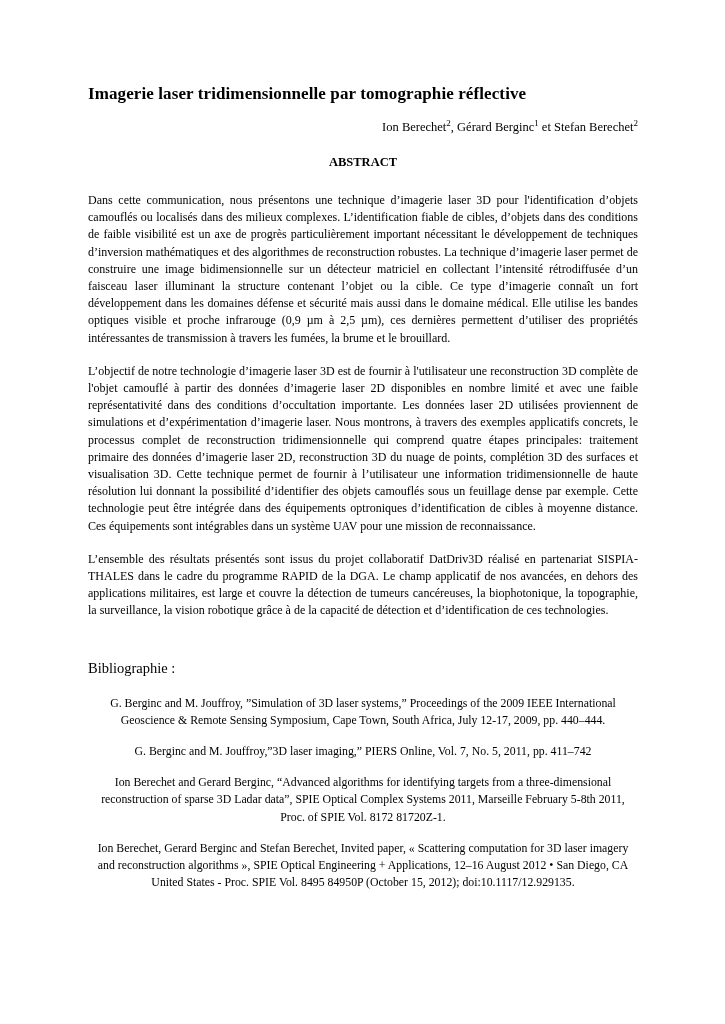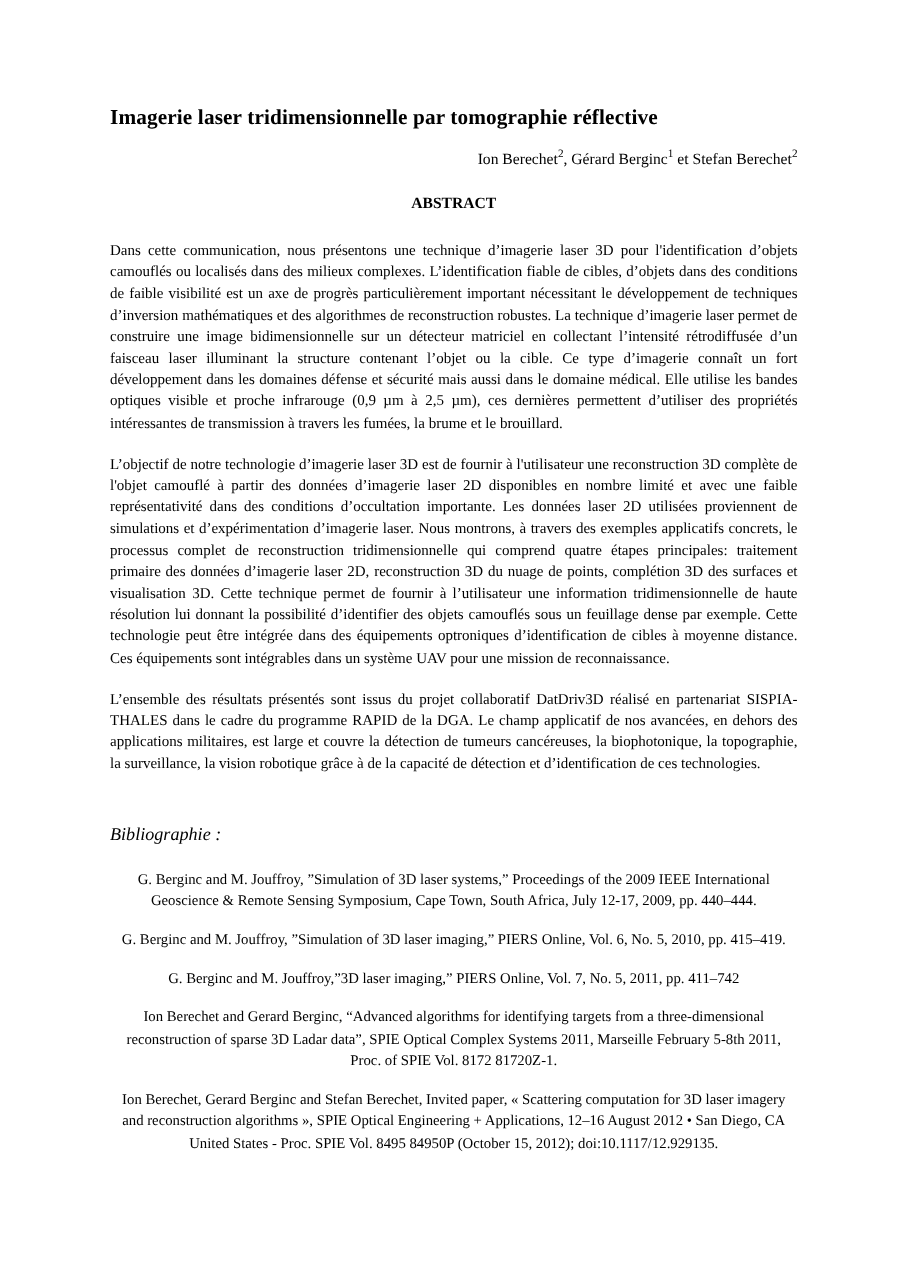--- a/index.html
+++ b/index.html
@@ -49,21 +49,20 @@
   .para {
     font-size: 12px;
     line-height: 17.2px;
     text-align: justify;
     margin: 0 0 16px 0;
   }
   .biblio-heading {
     font-size: 14.5px;
     font-weight: normal;
     margin: 40px 0 18px 0;
-    font-style: italic;
   }
   .ref {
     font-size: 11.8px;
     line-height: 17.2px;
     text-align: center;
     margin: 0 0 14px 0;
   }
   .footer-logo {
     position: absolute;
     left: 94px;
@@ -96,20 +95,19 @@
 
   <h2 class="abstract-heading">ABSTRACT</h2>
 
   <p class="para">Dans cette communication, nous présentons une technique d’imagerie laser 3D pour l'identification d’objets camouflés ou localisés dans des milieux complexes. L’identification fiable de cibles, d’objets dans des conditions de faible visibilité est un axe de progrès particulièrement important nécessitant le développement de techniques d’inversion mathématiques et des algorithmes de reconstruction robustes.  La technique d’imagerie laser permet de construire une image bidimensionnelle sur un détecteur matriciel en collectant l’intensité rétrodiffusée d’un faisceau laser  illuminant la structure contenant l’objet ou la cible.    Ce type d’imagerie connaît un fort développement dans les domaines défense et sécurité mais aussi dans le domaine médical. Elle utilise les bandes optiques visible et proche infrarouge (0,9 µm à 2,5 µm), ces dernières permettent d’utiliser des propriétés intéressantes de transmission à travers les fumées, la brume et le brouillard.</p>
   <p class="para">L’objectif de notre technologie d’imagerie laser 3D est de fournir à l'utilisateur une reconstruction 3D complète de l'objet camouflé à partir des données d’imagerie laser 2D disponibles en nombre limité et avec une faible représentativité dans des conditions d’occultation importante. Les données laser 2D utilisées proviennent de simulations et d’expérimentation d’imagerie laser. Nous montrons, à travers des exemples applicatifs concrets, le processus complet de reconstruction tridimensionnelle qui comprend quatre étapes principales: traitement primaire des données d’imagerie laser 2D, reconstruction 3D du nuage de points, complétion 3D des surfaces et visualisation 3D. Cette technique permet de fournir à l’utilisateur une information tridimensionnelle de haute résolution lui donnant la possibilité d’identifier des objets camouflés sous un feuillage dense par exemple. Cette technologie peut être intégrée dans des équipements optroniques d’identification de cibles à moyenne distance. Ces équipements sont intégrables dans un système UAV pour une mission de reconnaissance.</p>
   <p class="para">L’ensemble des résultats présentés sont issus du projet collaboratif DatDriv3D réalisé en partenariat SISPIA-THALES dans le cadre du programme RAPID de la DGA. Le champ applicatif de nos avancées, en dehors des applications militaires, est large et couvre la détection de tumeurs cancéreuses, la biophotonique, la  topographie, la surveillance, la vision robotique grâce à de la capacité de détection et d’identification de ces technologies.</p>
 
   <h3 class="biblio-heading">Bibliographie :</h3>
 
   <p class="ref">G. Berginc and  M. Jouffroy, ”Simulation of 3D laser systems,” Proceedings of the 2009 IEEE International Geoscience &amp; Remote Sensing Symposium, Cape Town, South Africa, July 12-17, 2009, pp. 440–444.</p>
-  <p class="ref">G. Berginc and M. Jouffroy, ”Simulation of 3D laser imaging,” PIERS Online, Vol. 6, No. 5, 2010, pp. 415–419.</p>
   <p class="ref">G. Berginc and M. Jouffroy,”3D laser imaging,” PIERS Online, Vol. 7, No. 5, 2011, pp. 411–742</p>
   <p class="ref">Ion Berechet and Gerard Berginc, “Advanced algorithms for identifying targets from a three-dimensional reconstruction of sparse 3D Ladar data”, SPIE Optical Complex Systems 2011, Marseille February 5-8th 2011, Proc. of SPIE Vol. 8172 81720Z-1.</p>
   <p class="ref">Ion Berechet, Gerard Berginc and Stefan Berechet, Invited paper, « Scattering computation for 3D laser imagery and reconstruction algorithms », SPIE Optical Engineering + Applications, 12–16 August 2012 • San Diego, CA United States - Proc. SPIE Vol. 8495 84950P (October 15, 2012); doi:10.1117/12.929135.</p>
 
   <div class="footer-logo"></div>
 
 </div>
 
 </body></html>

